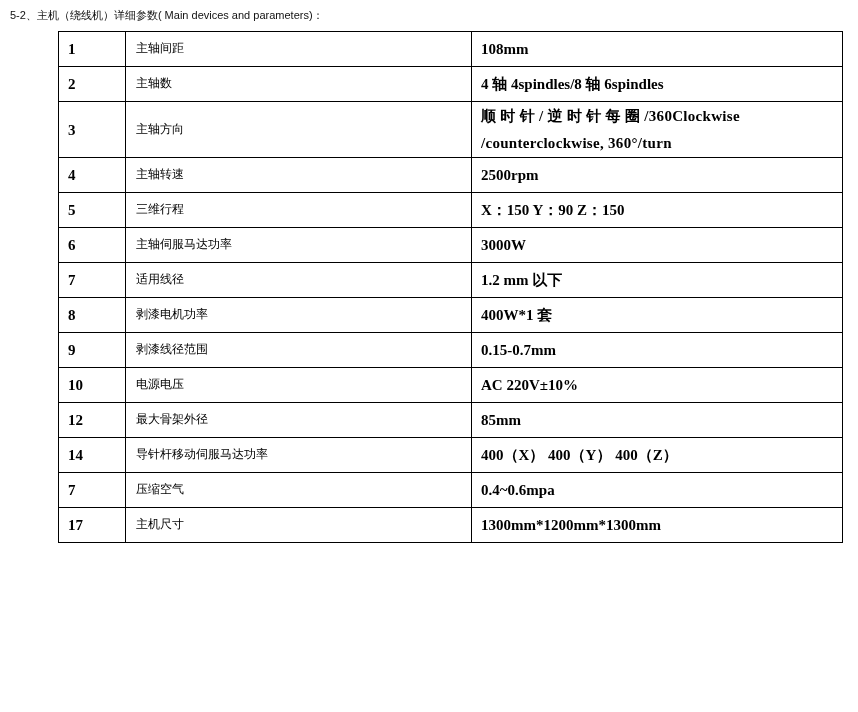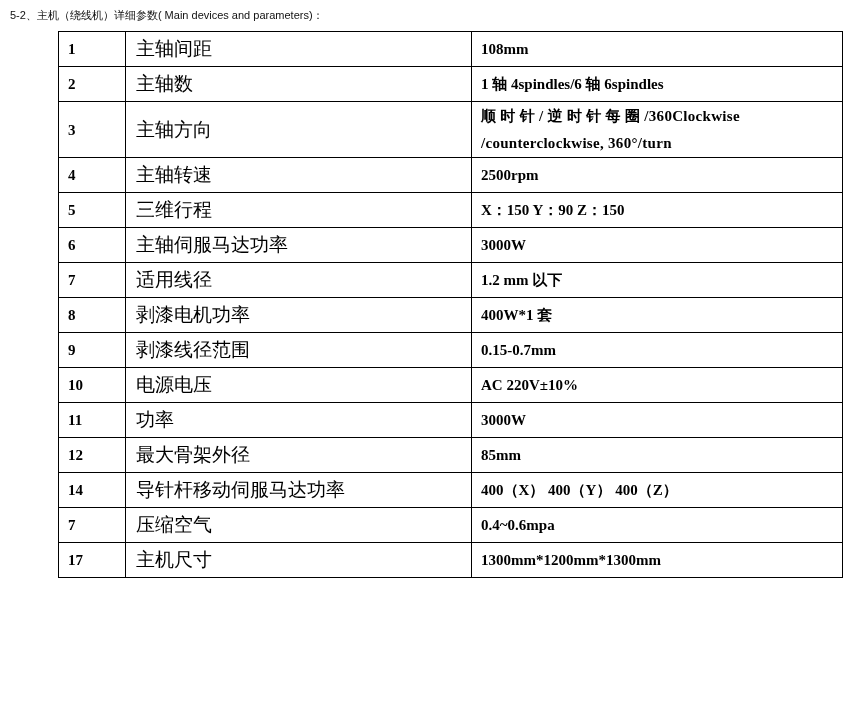--- a/index.html
+++ b/index.html
@@ -18,41 +18,41 @@
     border:1.5px solid #000;
     padding:0 0 0 9px;
     vertical-align:middle;
     font-family:"Liberation Serif", "DejaVu Serif", serif;
     font-weight:bold;
     font-size:15px;
     height:34px;
     line-height:20px;
   }
   table.spec td.num { width:57px; }
-  table.spec td.name { width:335px; font-weight:normal; font-family:Liberation Sans, sans-serif; font-size:19px; padding-left:10px; }
+  table.spec td.name { width:335px; font-weight:normal; font-family:Liberation Mono, monospace; font-size:12px; padding-left:10px; }
   table.spec td.val { padding-left:9px; }
   table.spec tr.tall td { height:55px; }
   table.spec tr.tall td.val { line-height:27px; letter-spacing:0.3px;margin-top:43px; }
 </style>
 </head>
 <body>
 
 <div class="heading">5-2、主机（绕线机）详细参数( Main devices and parameters)：</div>
 
 <table class="spec">
   <tbody>
     <tr>
       <td class="num">1</td>
       <td class="name">主轴间距</td>
       <td class="val">108mm</td>
     </tr>
     <tr>
       <td class="num">2</td>
       <td class="name">主轴数</td>
-      <td class="val">1 轴   4spindles/6 轴   6spindles</td>
+      <td class="val">4 轴   4spindles/8 轴   6spindles</td>
     </tr>
     <tr class="tall">
       <td class="num">3</td>
       <td class="name">主轴方向</td>
       <td class="val">顺 时 针 / 逆 时 针   每 圈 /360Clockwise /counterclockwise, 360°/turn</td>
     </tr>
     <tr>
       <td class="num">4</td>
       <td class="name">主轴转速</td>
       <td class="val">2500rpm</td>
@@ -81,25 +81,20 @@
       <td class="num">9</td>
       <td class="name">剥漆线径范围</td>
       <td class="val">0.15-0.7mm</td>
     </tr>
     <tr>
       <td class="num">10</td>
       <td class="name">电源电压</td>
       <td class="val">AC 220V±10%</td>
     </tr>
     <tr>
-      <td class="num">11</td>
-      <td class="name">功率</td>
-      <td class="val">3000W</td>
-    </tr>
-    <tr>
       <td class="num">12</td>
       <td class="name">最大骨架外径</td>
       <td class="val">85mm</td>
     </tr>
     <tr>
       <td class="num">14</td>
       <td class="name">导针杆移动伺服马达功率</td>
       <td class="val">400（X） 400（Y） 400（Z）</td>
     </tr>
     <tr>

